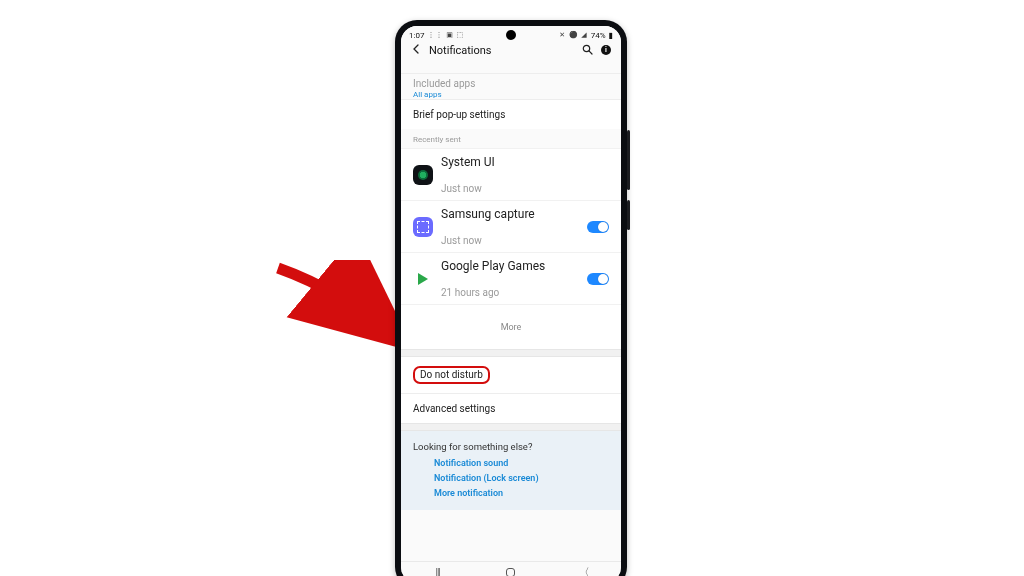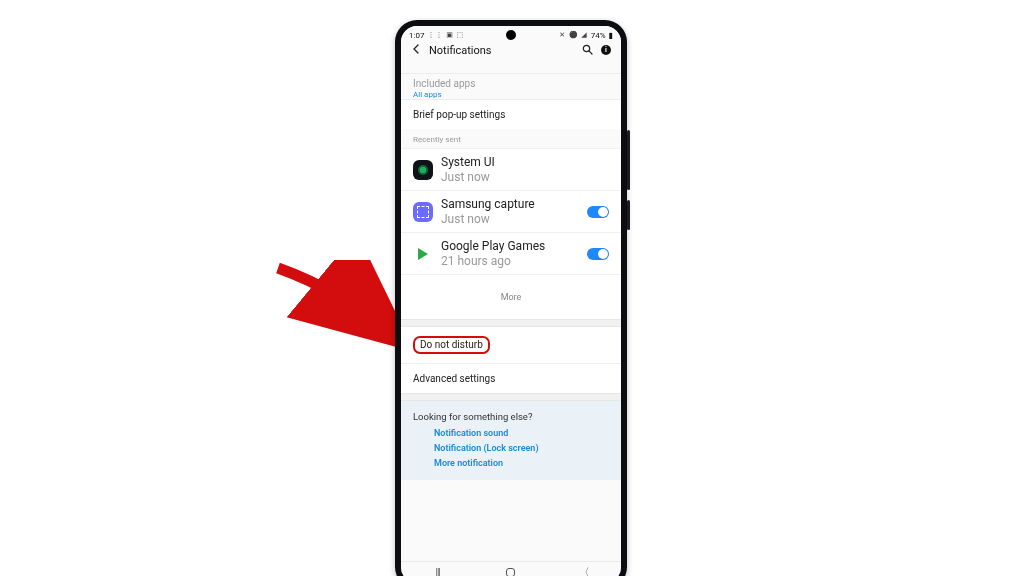--- a/index.html
+++ b/index.html
@@ -101,21 +101,21 @@
   .icon-systemui::after { content:""; width:10px; height:10px; border-radius:50%; background:radial-gradient(circle,#1fae5f 45%, #0b6b3a 46%); }
   .icon-samsung { background:#6b6bff; }
   .icon-samsung::after { content:""; width:10px; height:10px; border:1.5px dashed #fff; }
   .icon-play { background:#fff; position:relative; }
   .icon-play::before {
     content:""; position:absolute; left:5px; top:4px;
     border-left:10px solid #2aa84a; border-top:6px solid transparent; border-bottom:6px solid transparent;
   }
   .app-text { margin-left:8px; flex:1; }
   .app-name { font-size:12px; color:#222; }
-  .app-sub { font-size:12px; color:#9a9a9a; margin-top:1px; }
+  .app-sub { font-size:10px; color:#9a9a9a; margin-top:14px; }
 
   .toggle {
     width:22px; height:12px; border-radius:10px; background:#1e88ff; position:relative; flex-shrink:0;
   }
   .toggle::after {
     content:""; position:absolute; right:1px; top:1px; width:10px; height:10px; background:#fff; border-radius:50%;
     box-shadow:0 0 1px rgba(0,0,0,.3);
   }
 
   .more-row {

